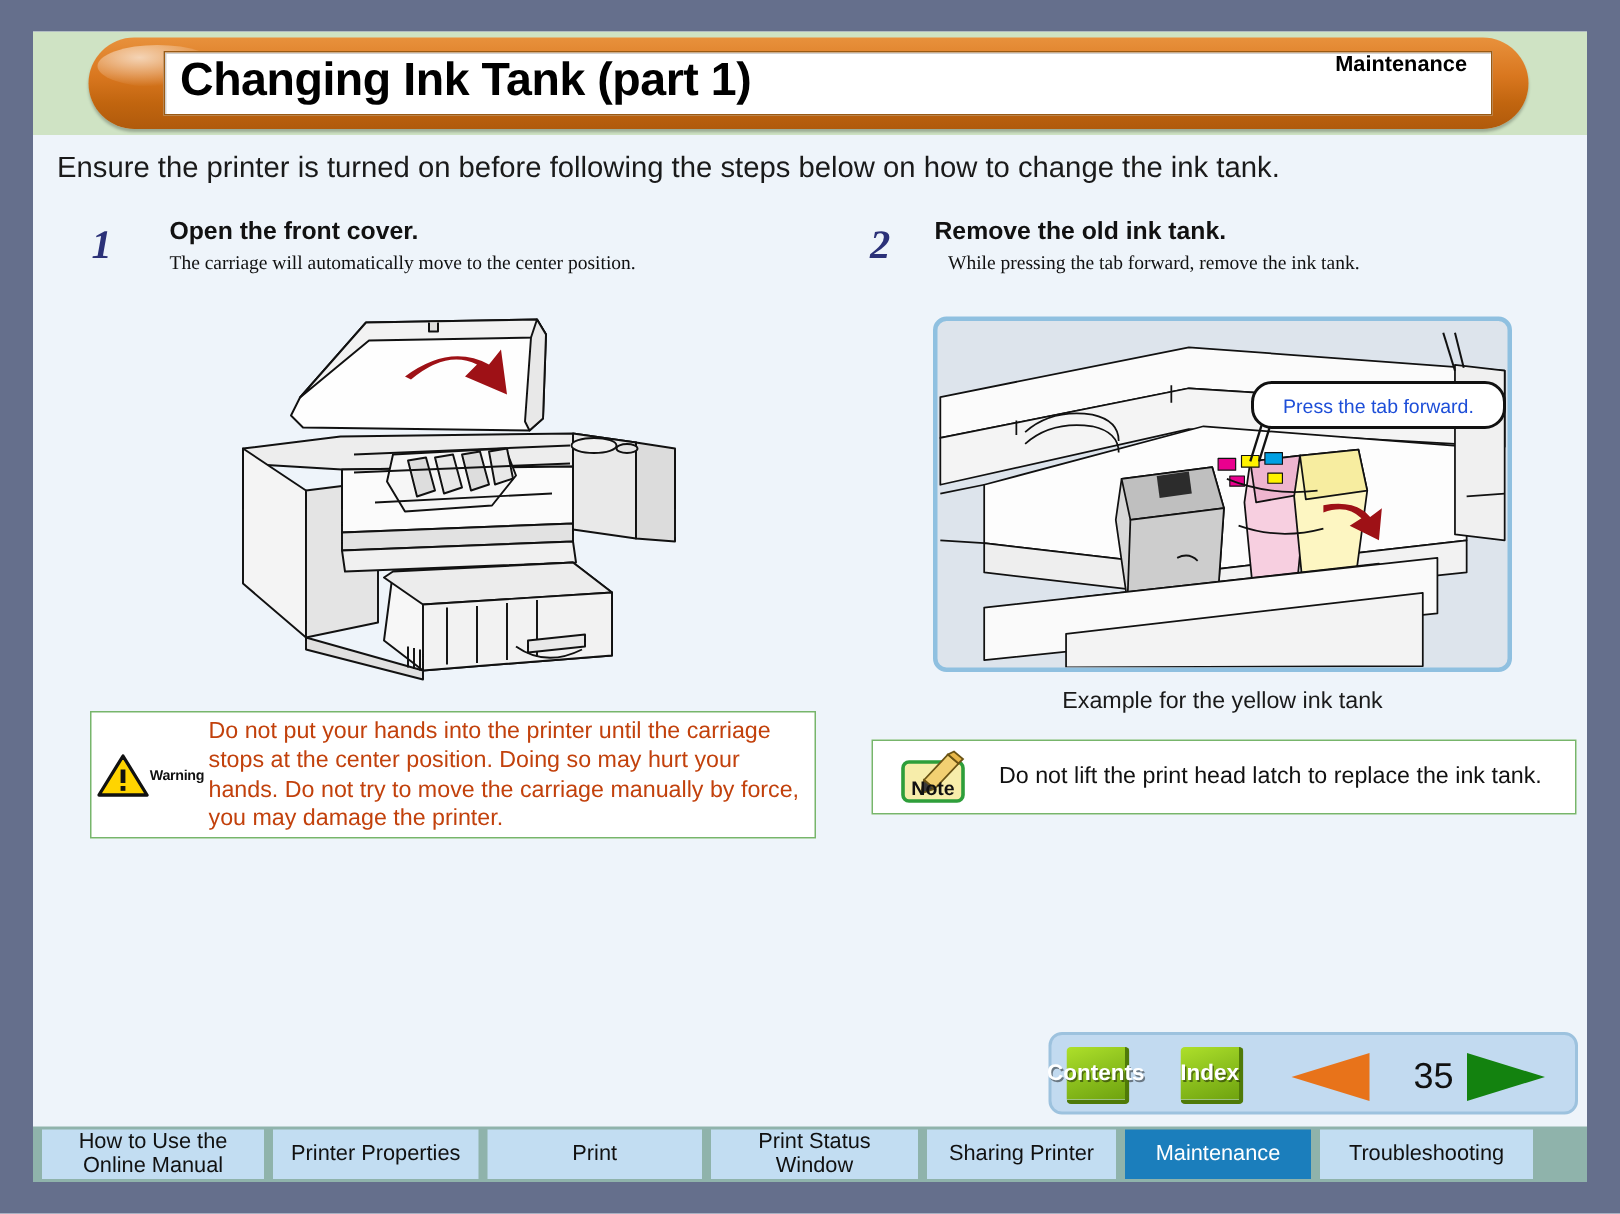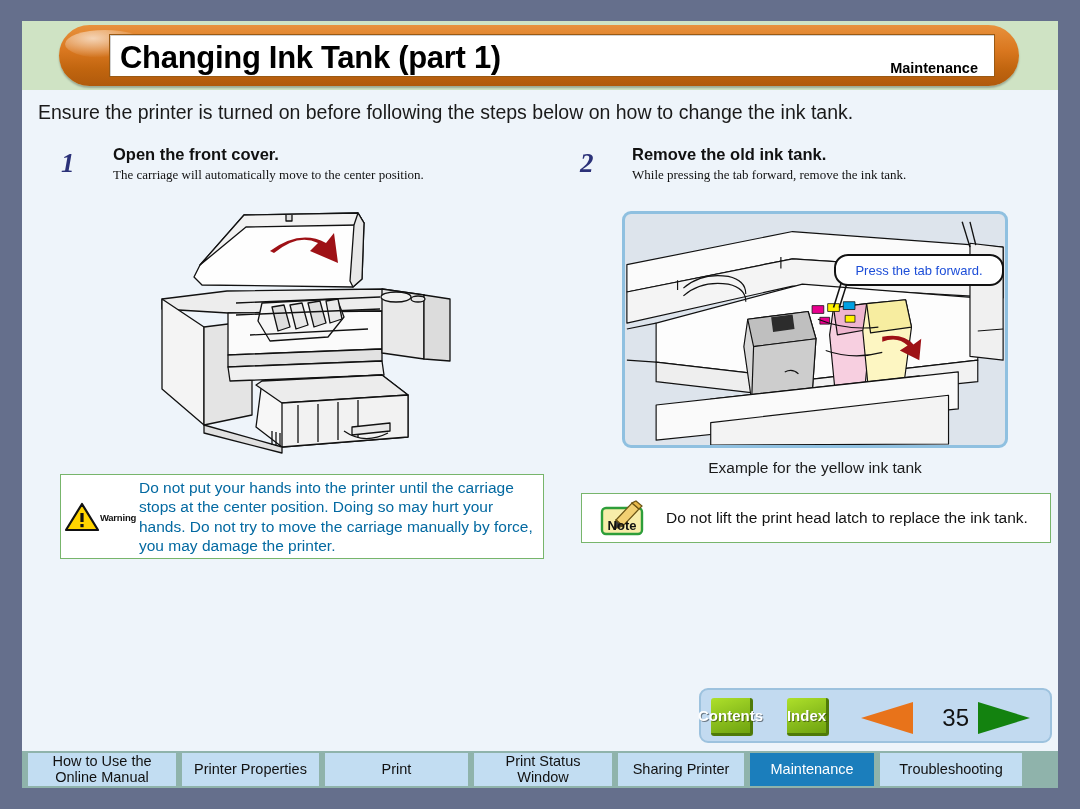--- a/index.html
+++ b/index.html
@@ -58,21 +58,21 @@
   #title-plate {
     position: absolute;
     left: 50px;
     top: 9px;
     right: 24px;
     height: 43px;
     background: #ffffff;
     border: 1px solid #9a5a14;
     box-shadow: inset 1px 1px 0 rgba(0,0,0,0.18);
     display: flex;
-    align-items: flex-end;
+    align-items: flex-start;
     justify-content: space-between;
     padding: 0 14px 0 10px;
     box-sizing: border-box;
   }
   #page-title {
     font-size: 31px;
     font-weight: bold;
     color: #000000;
     letter-spacing: -0.3px;
     white-space: nowrap;
@@ -115,21 +115,21 @@
   #step-col-2 .step-num { left: 18px; }
   .step-title {
     position: absolute;
     left: 74px;
     top: 2px;
     font-size: 16.5px;
     font-weight: bold;
     color: #111111;
     white-space: nowrap;
   }
-  #step-col-2 .step-title { left: 70px; }
+  #step-col-2 .step-title { left: 61px; }
   .step-desc {
     position: absolute;
     left: 74px;
     top: 24px;
     font-family: "Liberation Serif", serif;
     font-size: 13px;
     color: #111111;
     white-space: nowrap;
   }
   #step-col-2 .step-desc { left: 70px; }
@@ -212,21 +212,21 @@
     width: 78px;
     flex: 0 0 78px;
     display: flex;
     flex-direction: row;
     align-items: center;
     justify-content: center;
   }
   #warning-text {
     font-size: 15.5px;
     line-height: 19.5px;
-    color: #0369a1;
+    color: #c2410c;
     padding-right: 8px;
   }
   #note-text {
     font-size: 15.5px;
     color: #111111;
     padding-left: 6px;
   }
   .warning-label {
     font-size: 9.5px;
     font-weight: bold;

